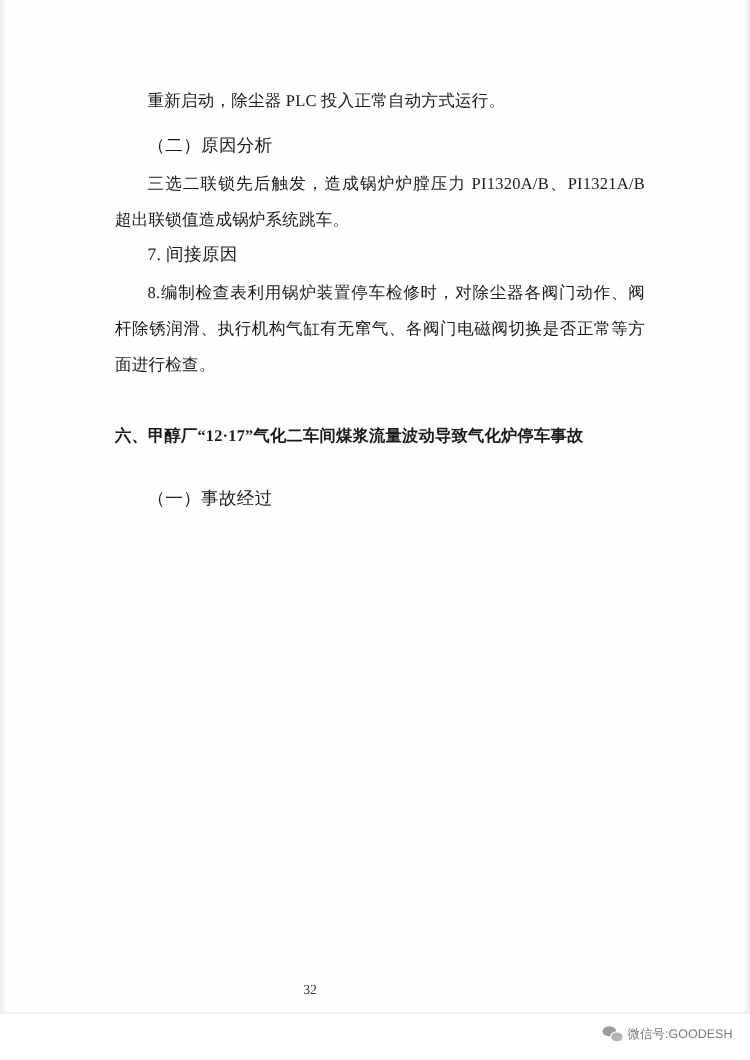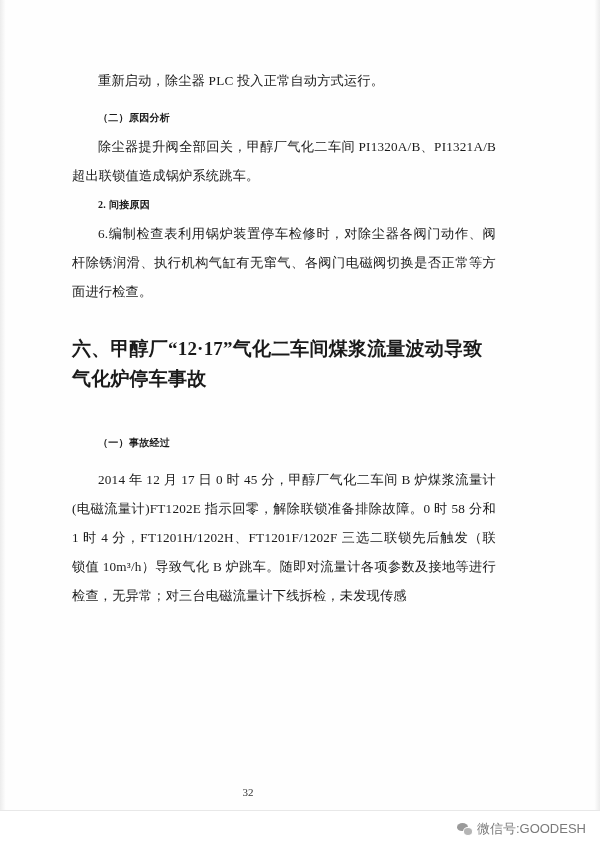--- a/index.html
+++ b/index.html
@@ -18,47 +18,47 @@
   .page {
     position: absolute;
     top: 0; left: 0;
     width: 600px;
     height: 848px;
     background: #fefefe;
   }
   .content {
     position: absolute;
     top: 66px;
-    left: 72px;
+    left: 92px;
     width: 424px;
   }
   .para {
     font-size: 13.2px;
     line-height: 29px;
     text-align: justify;
     text-justify: inter-ideograph;
     margin: 0;
     letter-spacing: 0.2px;
   }
   .indent1 {
     text-indent: 26px;
   }
   .sub-head {
-    font-size: 10px;
+    font-size: 14px;
     line-height: 29px;
-    font-weight: bold;
+    font-weight: normal;
     text-indent: 26px;
     margin: 0;
     letter-spacing: 0.3px;
   }
   .sub-head-sp {
-    margin-top: 16px;
+    margin-top: 3px;
   }
   .major-head {
-    font-size: 19px;
+    font-size: 13px;
     line-height: 30px;
     font-weight: bold;
     margin: 0;
     letter-spacing: 0.2px;
   }
   .gap-lg { height: 28px; }
   .gap-md { height: 18px; }
   .gap-sm { height: 8px; }
 
   .page-number {
@@ -81,21 +81,21 @@
     border-top: 1px solid #e8e8e8;
   }
   .wechat-tag {
     position: absolute;
     right: 14px;
     top: 820px;
     display: flex;
     align-items: center;
     gap: 5px;
     font-family: "Liberation Sans", sans-serif;
-    font-size: 13px;
+    font-size: 10px;
     color: #7a7a7a;
   }
   .wechat-icon {
     width: 15px;
     height: 13px;
     position: relative;
     display: inline-block;
   }
   .wechat-icon .b1 {
     position: absolute;
@@ -134,37 +134,36 @@
   <div class="shadow-edge-right"></div>
 
   <div class="content">
 
     <p class="para indent1">重新启动，除尘器 PLC 投入正常自动方式运行。</p>
 
     <div class="gap-sm"></div>
     <p class="sub-head">（二）原因分析</p>
 
 
-    <p class="para indent1">除尘器提升阀全部回关，甲醇厂气化二车间 PI1320A/B、PI1321A/B 超出联锁值造成锅炉系统跳车。</p>
+    <p class="para indent1">三选二联锁先后触发，造成锅炉炉膛压力 PI1320A/B、PI1321A/B 超出联锁值造成锅炉系统跳车。</p>
 
-    <p class="sub-head">2. 间接原因</p>
+    <p class="sub-head">7. 间接原因</p>
 
 
 
 
-    <p class="para indent1">6.编制检查表利用锅炉装置停车检修时，对除尘器各阀门动作、阀杆除锈润滑、执行机构气缸有无窜气、各阀门电磁阀切换是否正常等方面进行检查。</p>
+    <p class="para indent1">8.编制检查表利用锅炉装置停车检修时，对除尘器各阀门动作、阀杆除锈润滑、执行机构气缸有无窜气、各阀门电磁阀切换是否正常等方面进行检查。</p>
 
     <div class="gap-lg"></div>
     <p class="major-head">六、甲醇厂“12·17”气化二车间煤浆流量波动导致气化炉停车事故</p>
 
     <div class="gap-md"></div>
     <p class="sub-head sub-head-sp">（一）事故经过</p>
 
     <div class="gap-sm"></div>
-    <p class="para indent1">2014 年 12 月 17 日 0 时 45 分，甲醇厂气化二车间 B 炉煤浆流量计(电磁流量计)FT1202E 指示回零，解除联锁准备排除故障。0 时 58 分和 1 时 4 分，FT1201H/1202H、FT1201F/1202F 三选二联锁先后触发（联锁值 10m³/h）导致气化 B 炉跳车。随即对流量计各项参数及接地等进行检查，无异常；对三台电磁流量计下线拆检，未发现传感</p>
 
   </div>
 
   <div class="page-number">32</div>
 
   <div class="footer-bar"></div>
 
   <div class="wechat-tag">
     <span class="wechat-icon">
       <span class="b1"></span>

